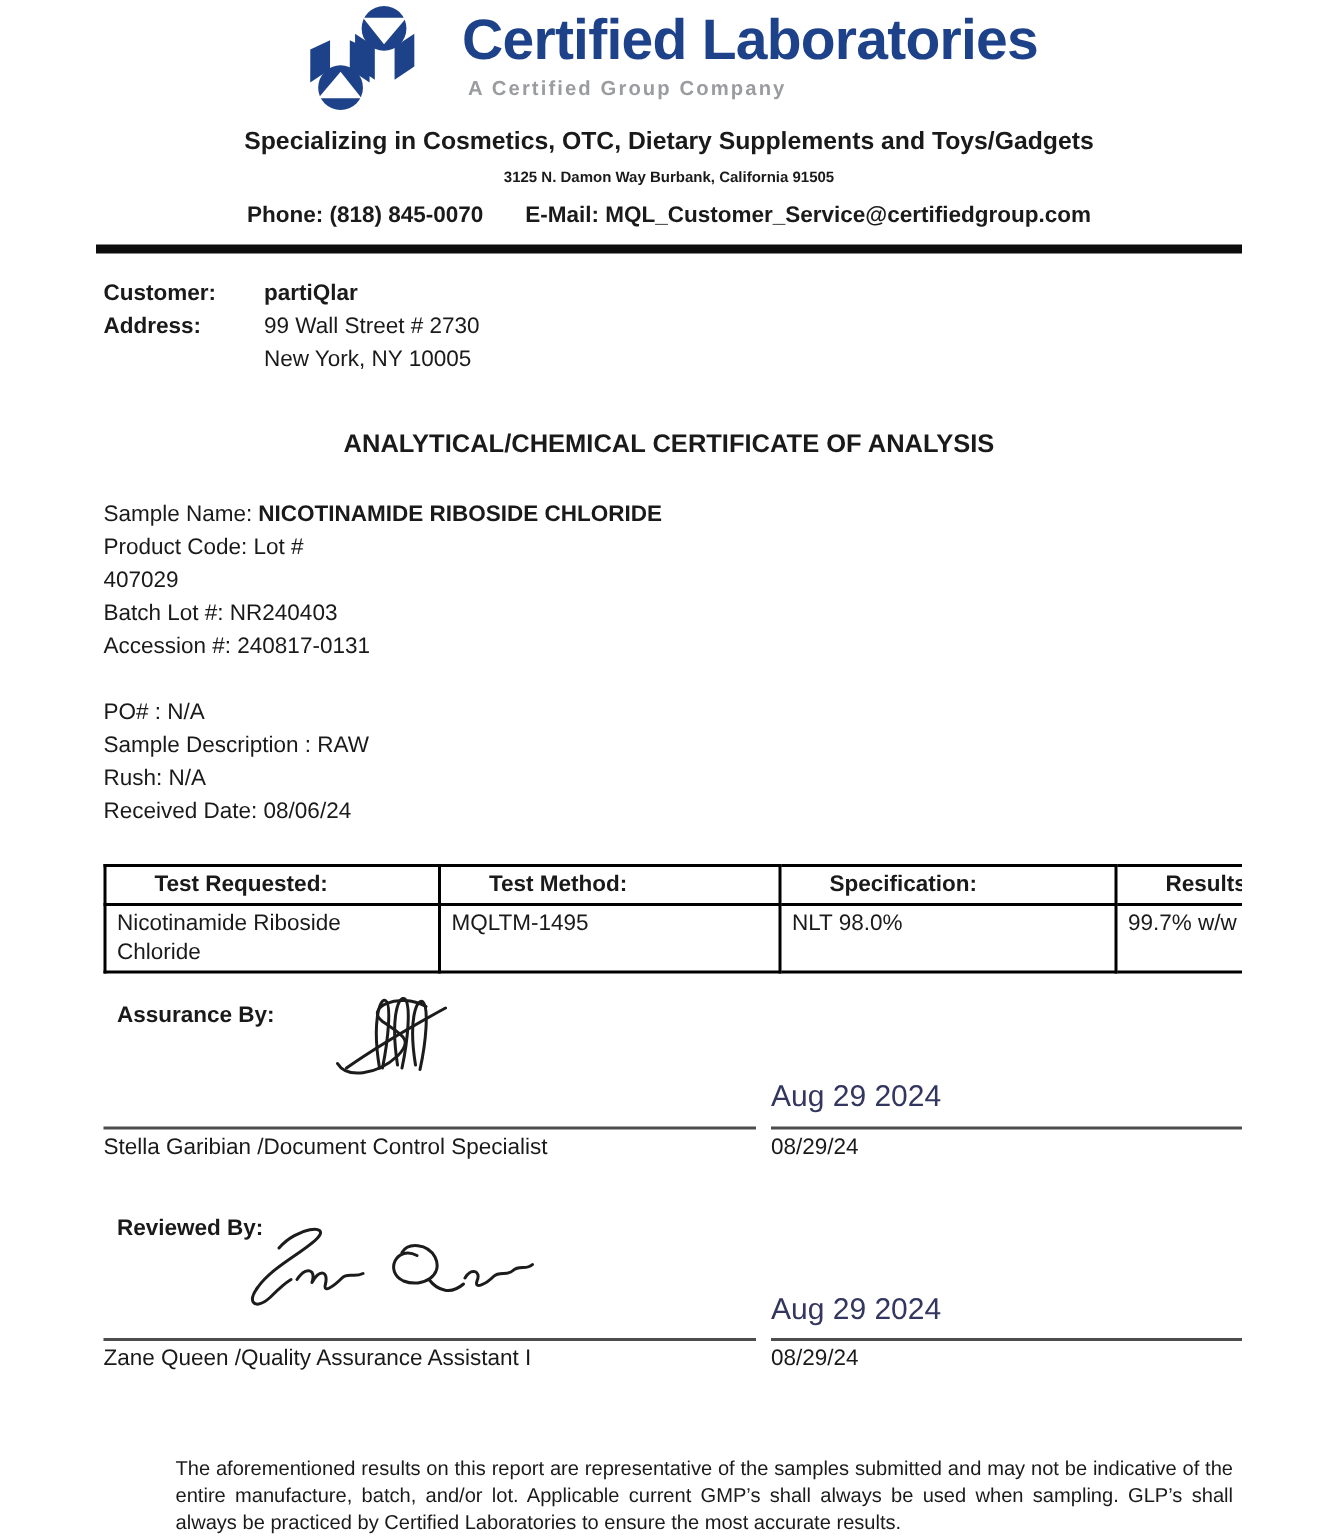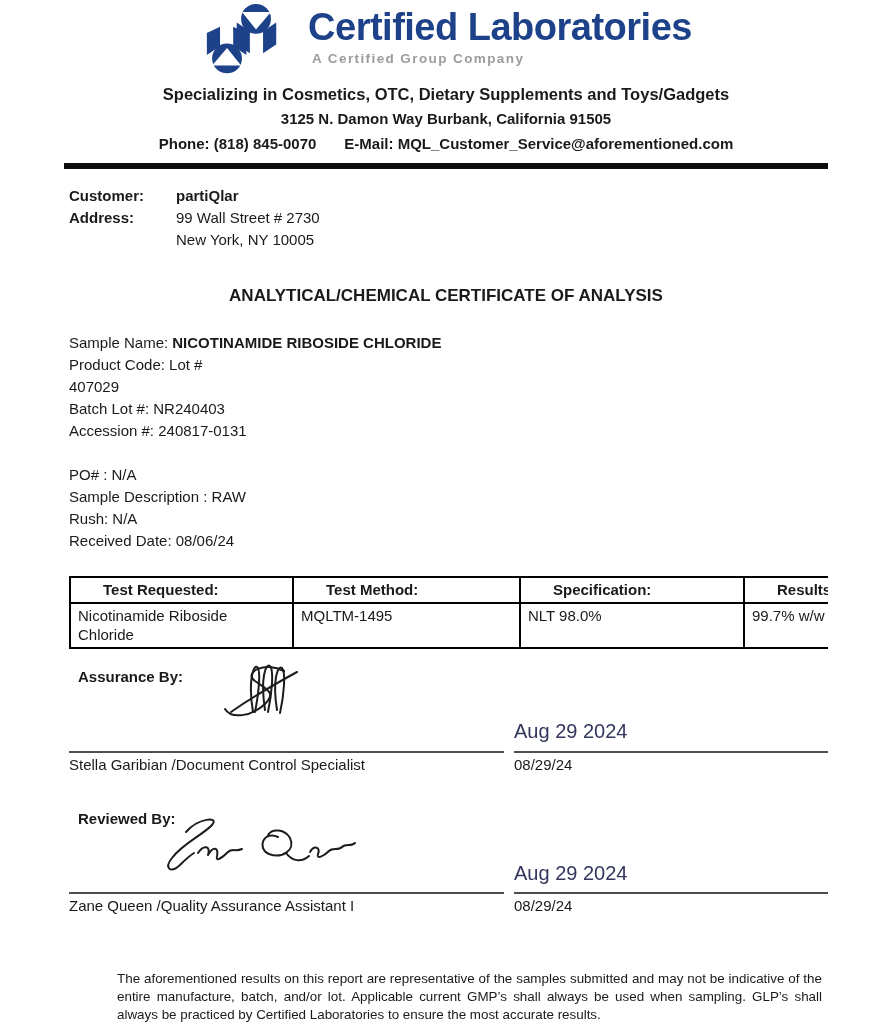--- a/index.html
+++ b/index.html
@@ -16,21 +16,21 @@
 
   
   .logo-row { display:flex; justify-content:center; align-items:flex-start; padding-top:4px; height:76px; }
   .logo-icon { width:98px; height:72px; margin-right:10px; flex:0 0 auto; }
   .logo-textcol { display:flex; flex-direction:column; }
   .logo-name { font-weight:bold; font-size:38px; line-height:46px; letter-spacing:-0.5px; color:#1d4289; }
   .logo-tagline { font-size:13.5px; font-weight:600; letter-spacing:1.4px; color:#9a9c9f; margin-top:1px; padding-left:4px; }
 
   
   .hdr1 { margin-top:8px; text-align:center; font-weight:bold; font-size:16.5px; line-height:20px; }
-  .hdr2 { margin-top:5px; text-align:center; font-weight:bold; font-size:15px; line-height:19px; }
+  .hdr2 { margin-top:5px; text-align:center; font-weight:bold; font-size:10px; line-height:19px; }
   .hdr3 { margin-top:6px; text-align:center; font-weight:bold; font-size:15px; line-height:19px; }
   .hdr3 .gap { display:inline-block; width:28px; }
   .rule { margin-top:10px; height:6px; background:#0d0d0d; width:100%; }
 
   
   .customer-block { margin:16px 0 0 5px; font-size:15px; line-height:22px; }
   .cust-row { display:flex; }
   .cust-label { width:107px; font-weight:bold; flex:0 0 auto; }
   .bold { font-weight:bold; }
 
@@ -119,21 +119,21 @@
     </svg>
     <div class="logo-textcol">
       <div class="logo-name">Certified Laboratories</div>
       <div class="logo-tagline">A Certified Group Company</div>
     </div>
   </div>
 
   <div class="hdr1">Specializing in Cosmetics, OTC, Dietary Supplements and Toys/Gadgets</div>
   <div class="hdr2">3125 N. Damon Way Burbank, California 91505</div>
   <div class="hdr3">
-    <span>Phone: (818) 845-0070</span><span class="gap"></span><span>E-Mail: MQL_Customer_Service@aforementioned.com</span>
+    <span>Phone: (818) 845-0070</span><span class="gap"></span><span>E-Mail: MQL_Customer_Service@certifiedgroup.com</span>
   </div>
   <div class="rule"></div>
 
   <div class="customer-block">
     <div class="cust-row">
       <span class="cust-label">Customer:</span>
       <span class="bold">partiQlar</span>
     </div>
     <div class="cust-row">
       <span class="cust-label">Address:</span>

